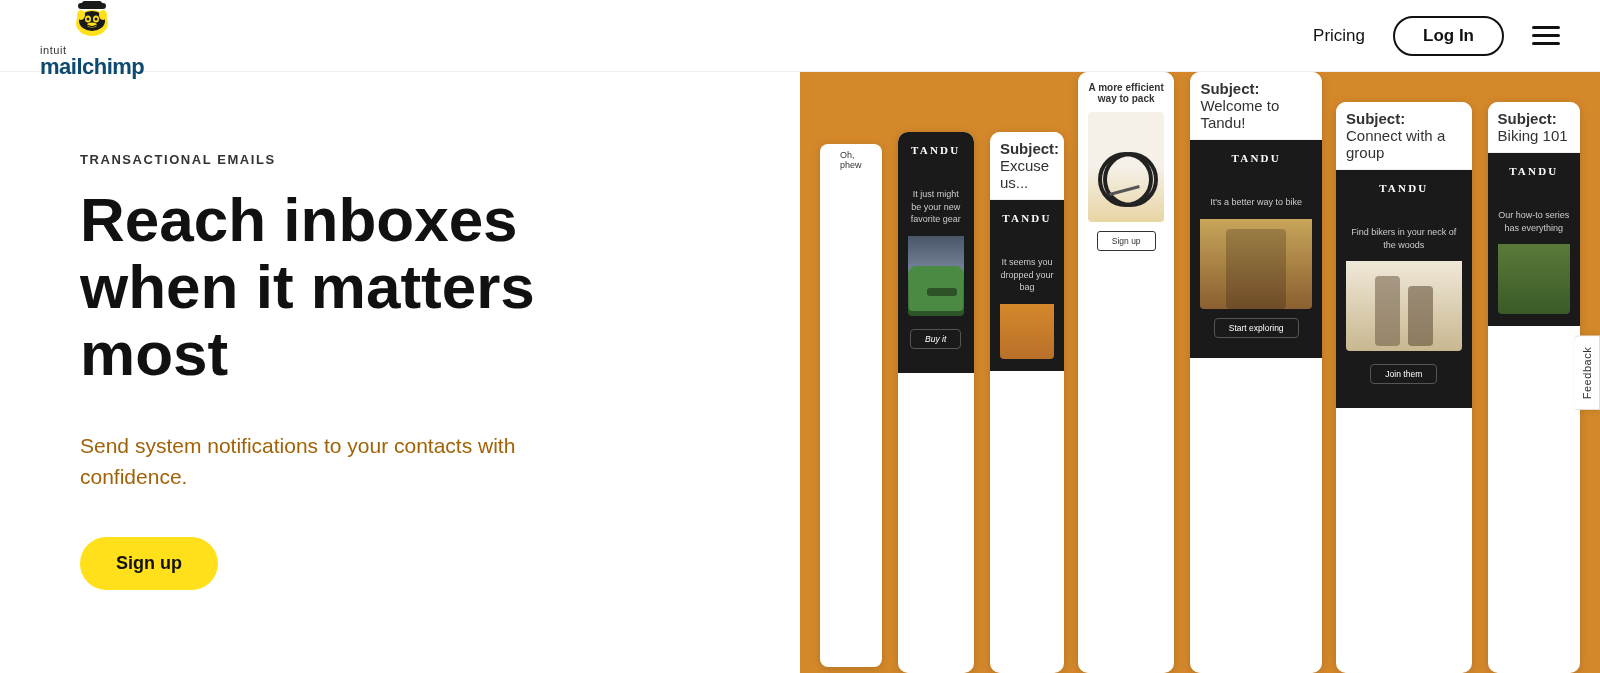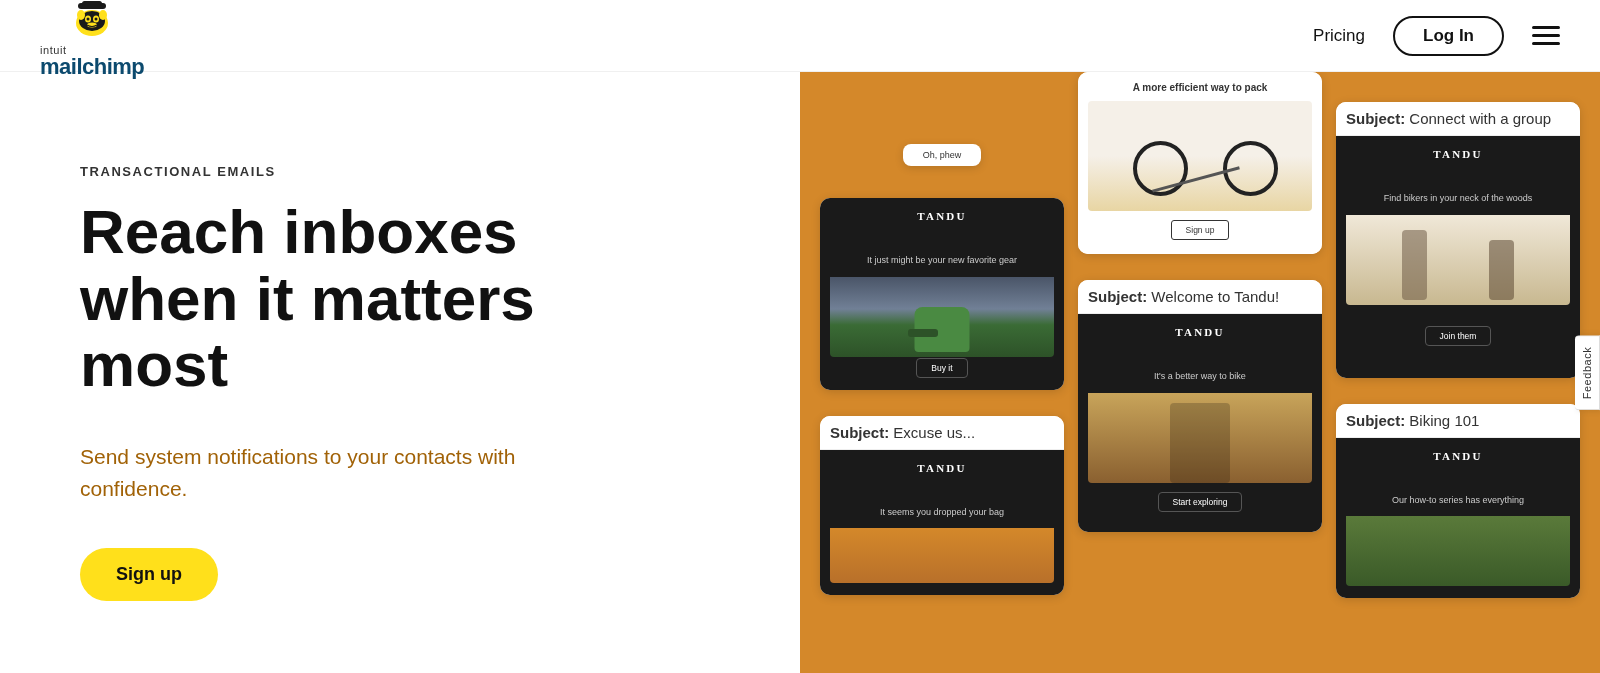--- a/index.html
+++ b/index.html
@@ -93,21 +93,21 @@
       left: 0; right: 0; bottom: 0;
       display: flex;
     }
 
     
     .hero-left {
       width: 50%;
       padding: 80px 28px 60px 80px;
       display: flex;
       flex-direction: column;
-      justify-content: center;
+      justify-content: flex-start;
       background: #fff;
     }
     .hero-eyebrow {
       font-size: 13px;
       font-weight: 700;
       letter-spacing: 0.12em;
       color: #333;
       text-transform: uppercase;
       margin-bottom: 20px;
     }
@@ -152,22 +152,21 @@
       position: absolute;
       top: -20px; left: 0; right: 0; bottom: 0;
       display: flex;
       gap: 14px;
       padding: 20px 20px 0 20px;
     }
 
     .email-col {
       flex: 1;
       display: flex;
-      flex-direction: column;
-      gap: 26px;
+      gap: 16px;
     }
 
     
     .email-col:nth-child(1) { margin-top: 60px; }
     .email-col:nth-child(2) { margin-top: 0px; }
     .email-col:nth-child(3) { margin-top: 30px; }
 
     .email-card {
       background: #fff;
       border-radius: 10px;
@@ -286,21 +285,21 @@
 
         <div class="email-card">
           <div class="card-body-dark">
             <div class="card-brand">Tandu</div>
             <div class="card-copy">It just might be your new favorite gear</div>
 
             <div style="width:100%; height:80px; background:linear-gradient(180deg,#4a5568 0%,#718096 40%,#3a6b35 60%,#2d5228 100%); position:relative; border-radius:0 0 4px 4px; overflow:hidden;">
               <div style="position:absolute; bottom:5px; left:50%; transform:translateX(-50%); width:55px; height:45px; background:#4a8a42; border-radius:8px 8px 4px 4px;"></div>
               <div style="position:absolute; bottom:20px; left:35%; width:30px; height:8px; background:#2d5228; border-radius:3px;"></div>
             </div>
-            <div style="padding:0 0;">
+            <div style="padding:12px 0;font-style:italic;">
               <div class="card-cta">Buy it</div>
             </div>
           </div>
         </div>
 
         <div class="email-card">
           <div class="card-subject"><strong>Subject:</strong> Excuse us...</div>
           <div class="card-body-dark">
             <div class="card-brand">Tandu</div>
             <div class="card-copy">It seems you dropped your bag</div>
@@ -350,21 +349,21 @@
         <div class="email-card">
           <div class="card-subject"><strong>Subject:</strong> Connect with a group</div>
           <div class="card-body-dark">
             <div class="card-brand">Tandu</div>
             <div class="card-copy">Find bikers in your neck of the woods</div>
 
             <div style="width:100%; height:90px; background:linear-gradient(180deg,#f0e8d8 0%,#c8b890 100%); border-radius:0 0 4px 4px; overflow:hidden; position:relative;">
               <div style="position:absolute; bottom:5px; left:25%; width:25px; height:70px; background:rgba(100,80,60,0.5); border-radius:4px;"></div>
               <div style="position:absolute; bottom:5px; right:25%; width:25px; height:60px; background:rgba(80,60,40,0.5); border-radius:4px;"></div>
             </div>
-            <div style="padding:20px 0;text-decoration:underline;">
+            <div style="padding:12px 0;text-decoration:underline;">
               <div class="card-cta">Join them</div>
             </div>
           </div>
         </div>
 
         <div class="email-card">
           <div class="card-subject"><strong>Subject:</strong> Biking 101</div>
           <div class="card-body-dark">
             <div class="card-brand">Tandu</div>
             <div class="card-copy">Our how-to series has everything</div>

